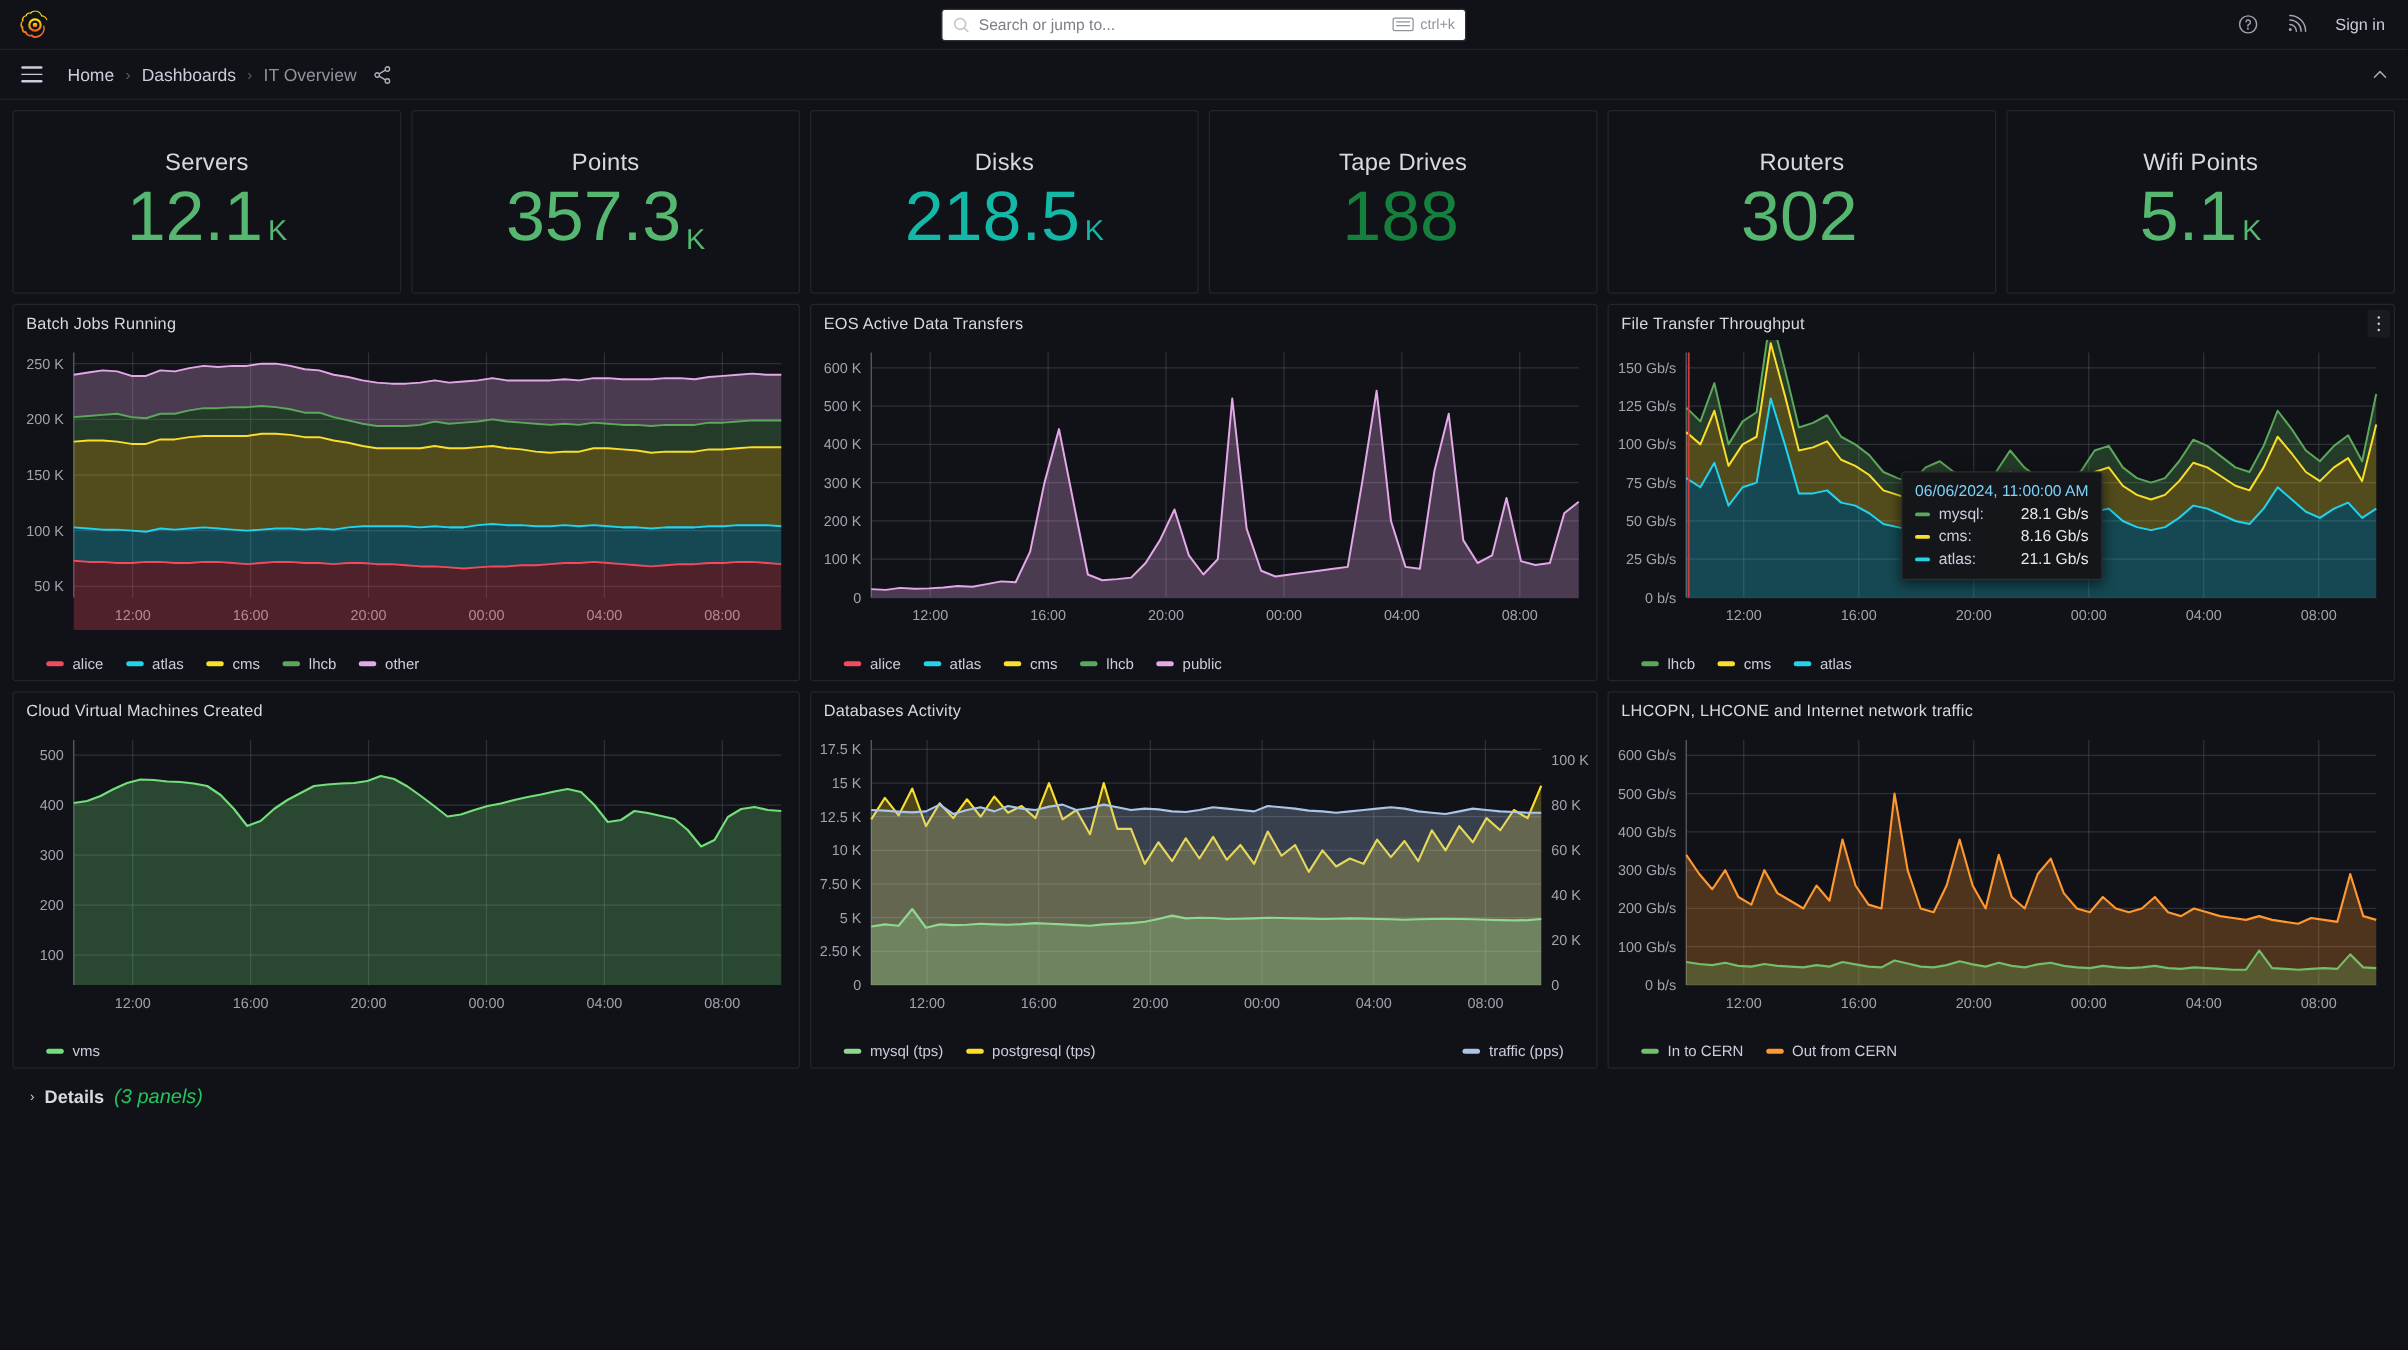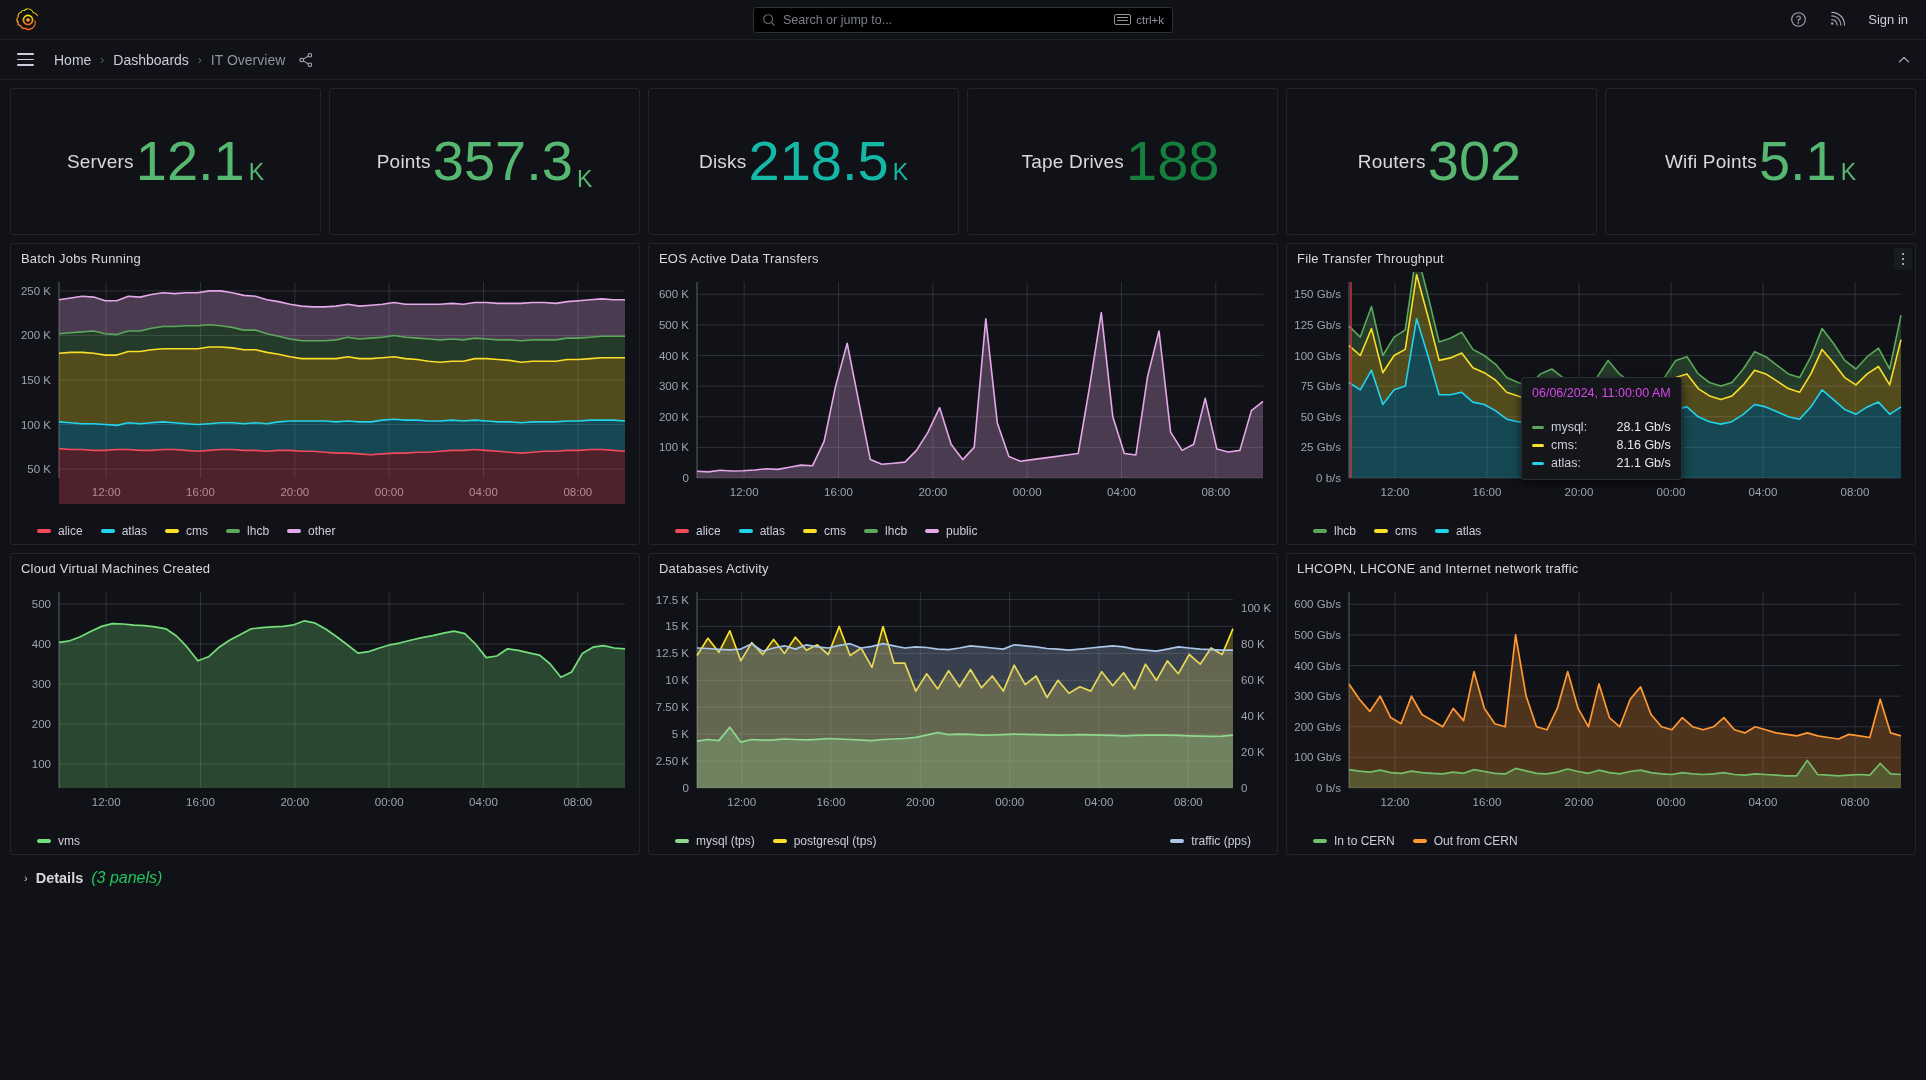--- a/index.html
+++ b/index.html
@@ -20,21 +20,21 @@
     border-bottom: 1px solid #1f2127;
   }
   .brand { width: 56px; display: flex; align-items: center; justify-content: center; }
   .grafana-logo { width: 26px; height: 26px; display:block; }
   .search-wrap {
     position: absolute; left: 50%; transform: translateX(-50%);
     width: 420px; height: 26px;
   }
   .searchbox {
     width: 100%; height: 100%;
-    background: #000000;
+    background: #ffffff;
     border: 1px solid #2c3235;
     border-radius: 3px;
     display: flex; align-items: center;
     padding: 0 8px;
     gap: 7px;
   }
   .searchbox .sicon { flex: 0 0 auto; opacity: .62; display:flex; }
   .search-placeholder { flex: 1 1 auto; font-size: 12.5px; color: #7b7f8a; }
   .kbd-hint { display: flex; align-items: center; gap: 5px; color: #8e939c; font-size: 11.5px; }
   .kbd-glyph {
@@ -78,21 +78,21 @@
   
   .dash { padding: 8px 10px 0 10px; }
 
   .statrow { display: flex; gap: 8px; margin-bottom: 8px; }
   .statpanel {
     flex: 1 1 0;
     height: 147px;
     background: #111217;
     border: 1px solid #23252b;
     border-radius: 3px;
-    display: flex; flex-direction: row;
+    display: flex; flex-direction: column;
     align-items: center; justify-content: center;
     gap: 2px;
   }
   .stat-title { font-size: 19px; color: #d8d9dd; font-weight: 400; letter-spacing:.2px;}
   .stat-value {
     font-size: 56px; font-weight: 400; line-height: 1.05;
     display: flex; align-items: baseline; gap: 4px;
   }
   .stat-unit { font-size: 23px; font-weight: 400; }
 
@@ -143,21 +143,21 @@
     position: absolute;
     background: #141619;
     border: 1px solid #2a2d33;
     border-radius: 3px;
     padding: 8px 10px 9px 10px;
     font-size: 12.5px;
     box-shadow: 0 3px 10px rgba(0,0,0,.6);
     z-index: 40;
     min-width: 158px;
   }
-  .tt-time { color: #d946ef; margin-bottom: 20px; font-size: 12.5px; }
+  .tt-time { color: #7dd3fc; margin-bottom: 4px; font-size: 12.5px; }
   .tt-row { display: flex; align-items: center; gap: 7px; margin-top: 4px; }
   .tt-row .sw { width: 12px; height: 3px; border-radius: 2px; flex: 0 0 auto; }
   .tt-name { color: #ccccdc; }
   .tt-val { margin-left: auto; color: #e9e9ec; }
 
   
   .detailsrow {
     display: flex; align-items: center; gap: 8px;
     padding: 6px 4px 0 14px;
     font-size: 14px;

